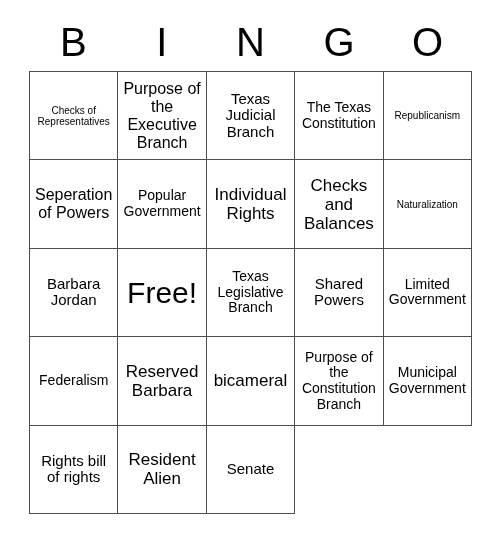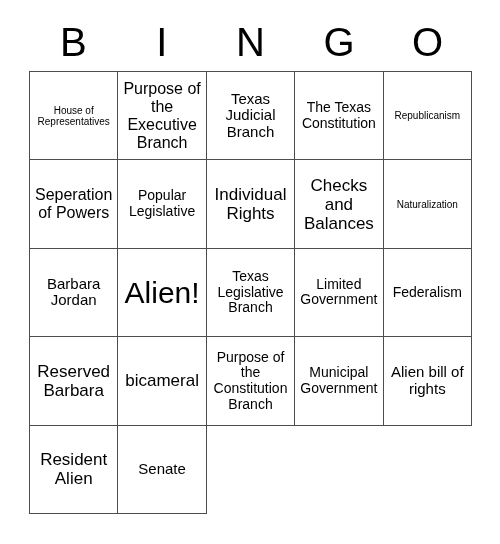--- a/index.html
+++ b/index.html
@@ -89,78 +89,81 @@
   <div class="header-row">
       <div class="header-cell">B</div>
       <div class="header-cell">I</div>
       <div class="header-cell">N</div>
       <div class="header-cell">G</div>
       <div class="header-cell">O</div>
     </div>
 
   <div class="grid">
       <div class="cell fs-xs">
-        <span class="txt">House of Representatives</span>
+        <span class="txt">Checks of Representatives</span>
       </div>
       <div class="cell fs-l">
         <span class="txt">Purpose of the Executive Branch</span>
       </div>
       <div class="cell fs-xxl">
         <span class="txt">Texas Judicial Branch</span>
       </div>
       <div class="cell fs-m">
         <span class="txt">The Texas Constitution</span>
       </div>
       <div class="cell fs-xs">
         <span class="txt">Republicanism</span>
       </div>
       <div class="cell fs-l">
         <span class="txt">Seperation of Powers</span>
       </div>
       <div class="cell fs-m">
-        <span class="txt">Popular Legislative</span>
+        <span class="txt">Popular Government</span>
       </div>
       <div class="cell fs-xl">
         <span class="txt">Individual Rights</span>
       </div>
       <div class="cell fs-xl">
         <span class="txt">Checks and Balances</span>
       </div>
       <div class="cell fs-xs">
         <span class="txt">Naturalization</span>
       </div>
       <div class="cell fs-xxl">
         <span class="txt">Barbara Jordan</span>
       </div>
       <div class="cell fs-free">
-        <span class="txt">Alien!</span>
+        <span class="txt">Free!</span>
       </div>
       <div class="cell fs-m">
         <span class="txt">Texas Legislative Branch</span>
+      </div>
+      <div class="cell fs-xxl">
+        <span class="txt">Shared Powers</span>
       </div>
       <div class="cell fs-m">
         <span class="txt">Limited Government</span>
       </div>
       <div class="cell fs-m">
         <span class="txt">Federalism</span>
       </div>
       <div class="cell fs-xl">
         <span class="txt">Reserved Barbara</span>
       </div>
       <div class="cell fs-xl">
         <span class="txt">bicameral</span>
       </div>
       <div class="cell fs-m">
         <span class="txt">Purpose of the Constitution Branch</span>
       </div>
       <div class="cell fs-m">
         <span class="txt">Municipal Government</span>
       </div>
       <div class="cell fs-xxl">
-        <span class="txt">Alien bill of rights</span>
+        <span class="txt">Rights bill of rights</span>
       </div>
       <div class="cell fs-xl">
         <span class="txt">Resident Alien</span>
       </div>
       <div class="cell fs-xxl">
         <span class="txt">Senate</span>
       </div>
     </div>
 
 </div>

